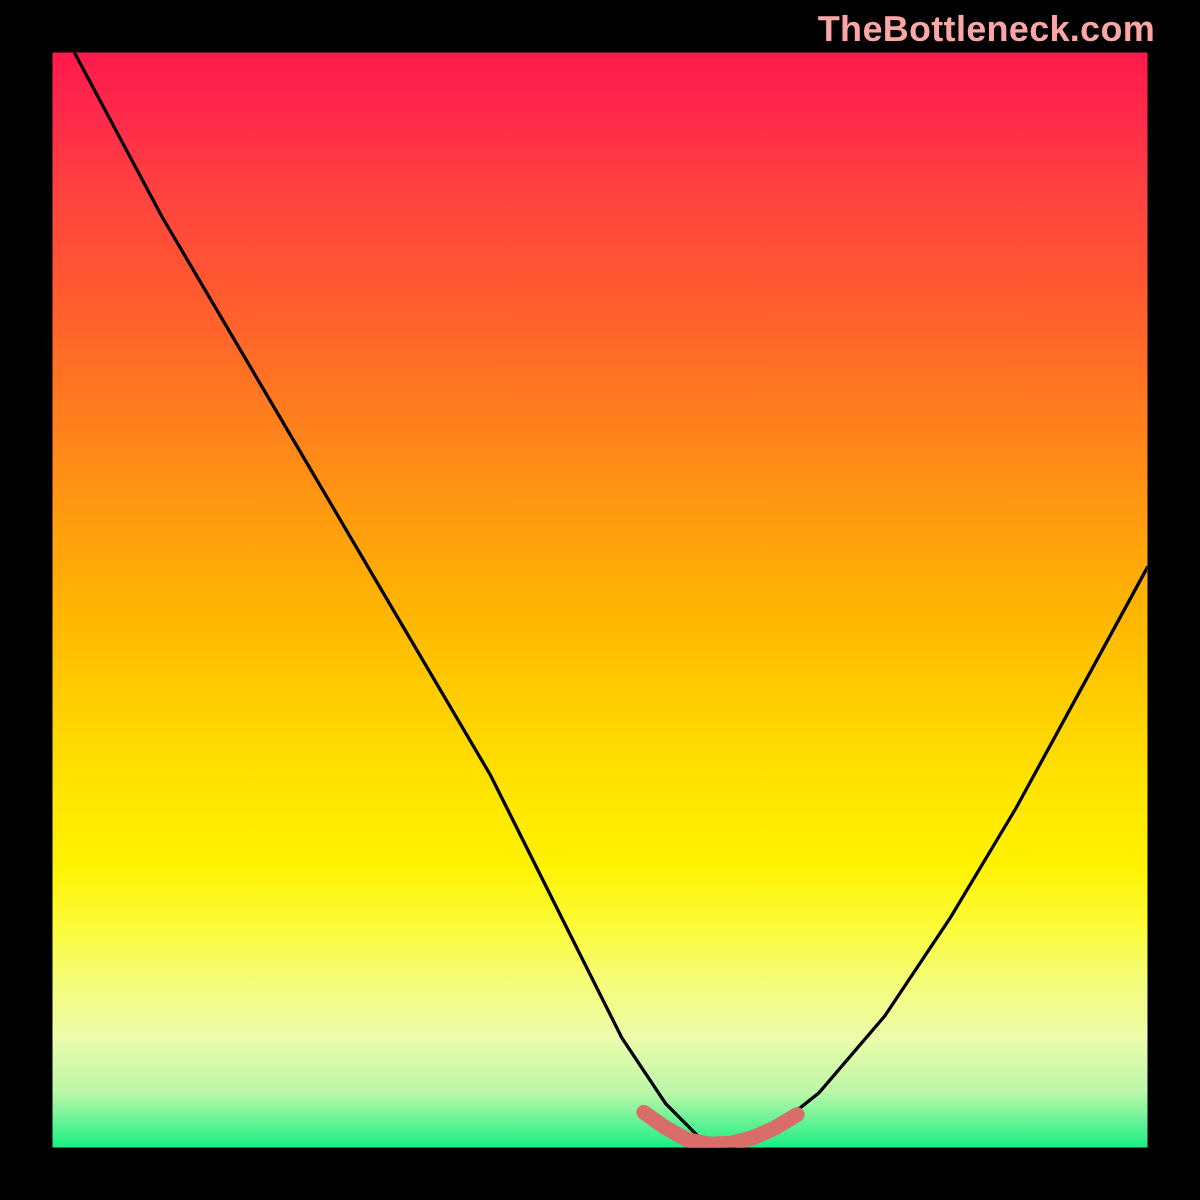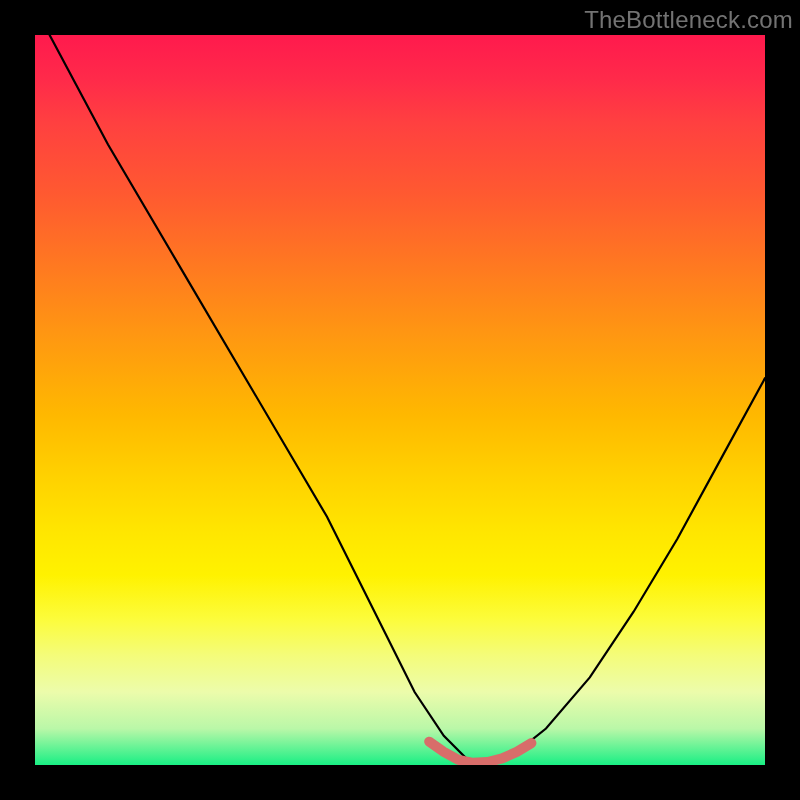--- a/index.html
+++ b/index.html
@@ -6,25 +6,25 @@
   body {
     width: 800px;
     height: 800px;
     background: #000;
     position: relative;
     overflow: hidden;
   }
   .watermark {
     position: absolute;
     top: 6px;
-    right: 7px;
+    right: 30px;
     font-family: Arial, Helvetica, sans-serif;
     font-size: 24px;
-    font-weight: 400;
-    color: #737373;
+    font-weight: 700;
+    color: #fca5a5;
     z-index: 10;
     letter-spacing: 0.2px;
   }
   .plot-area {
     position: absolute;
     left: 35px;
     top: 35px;
     width: 730px;
     height: 730px;
   }

